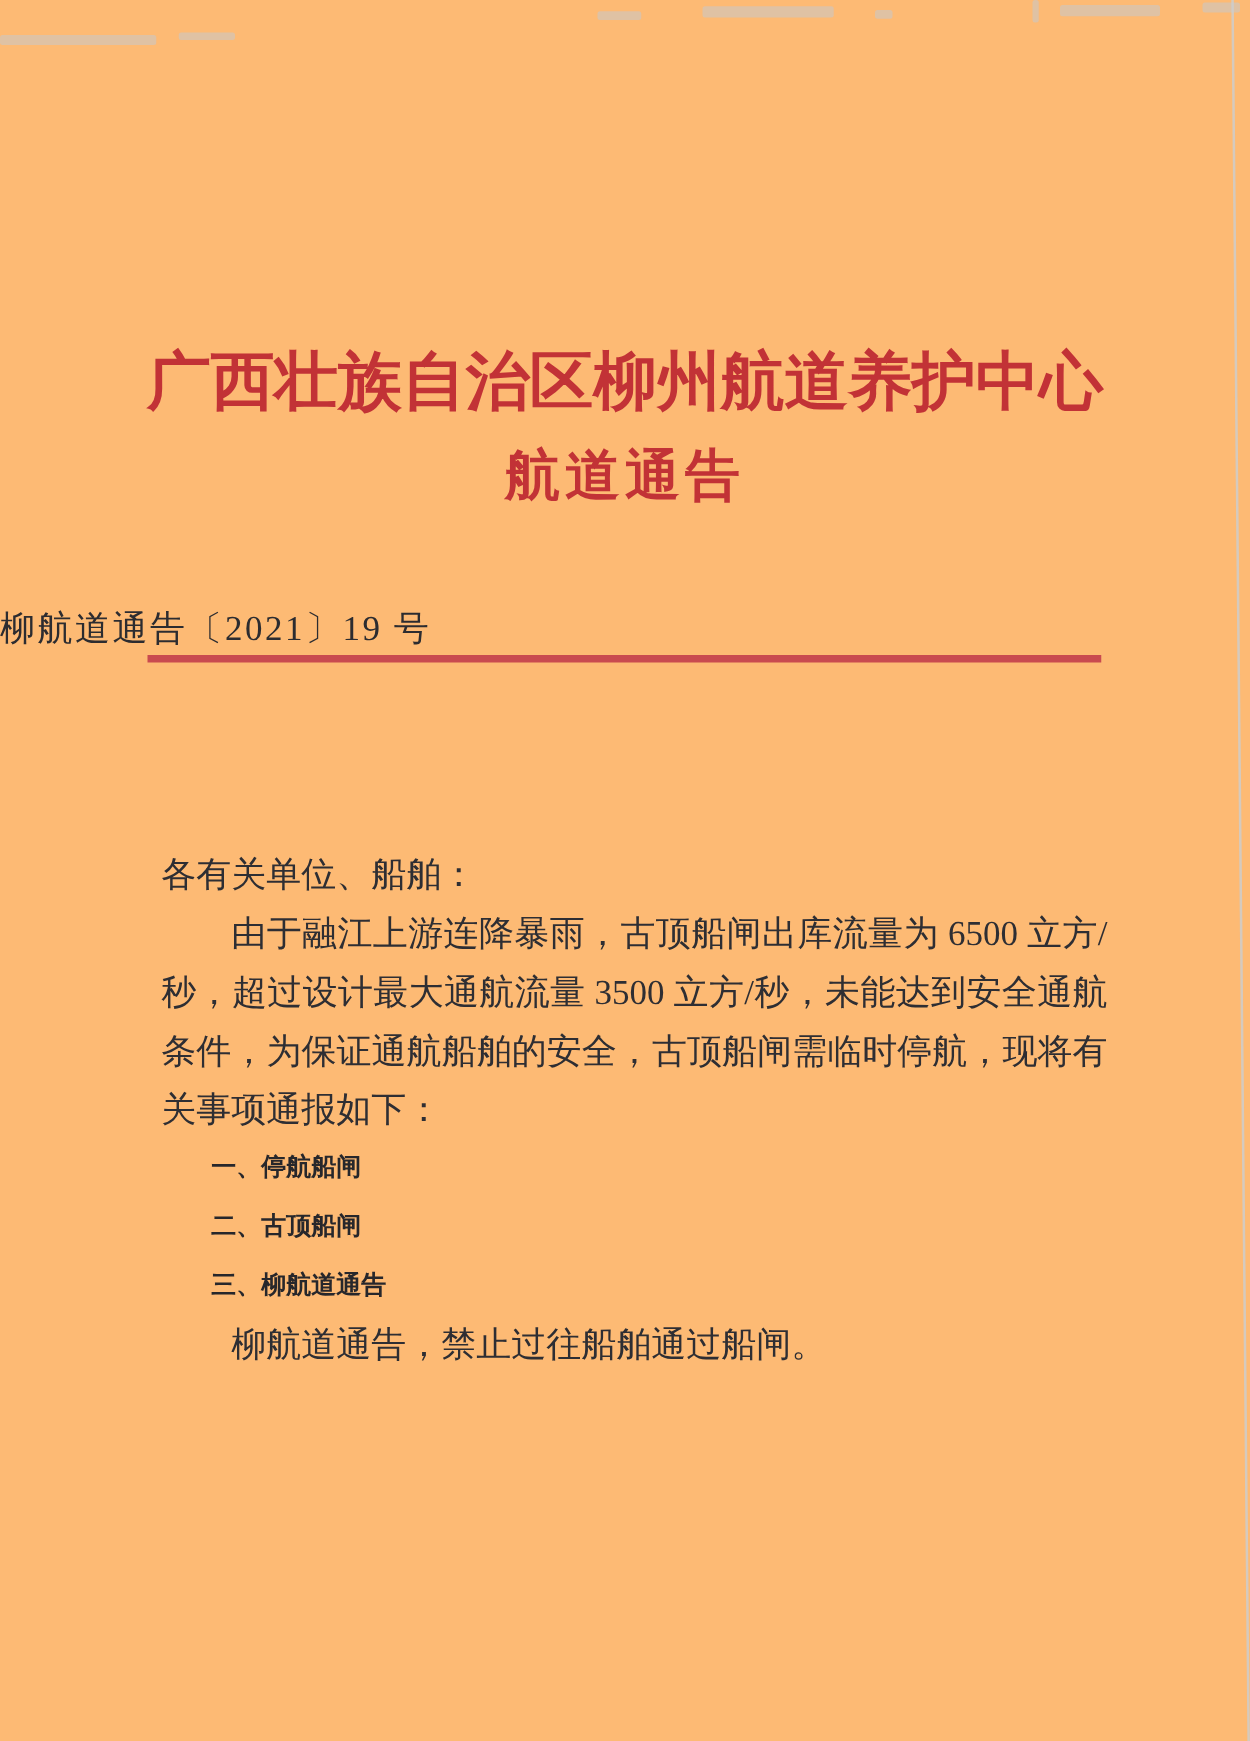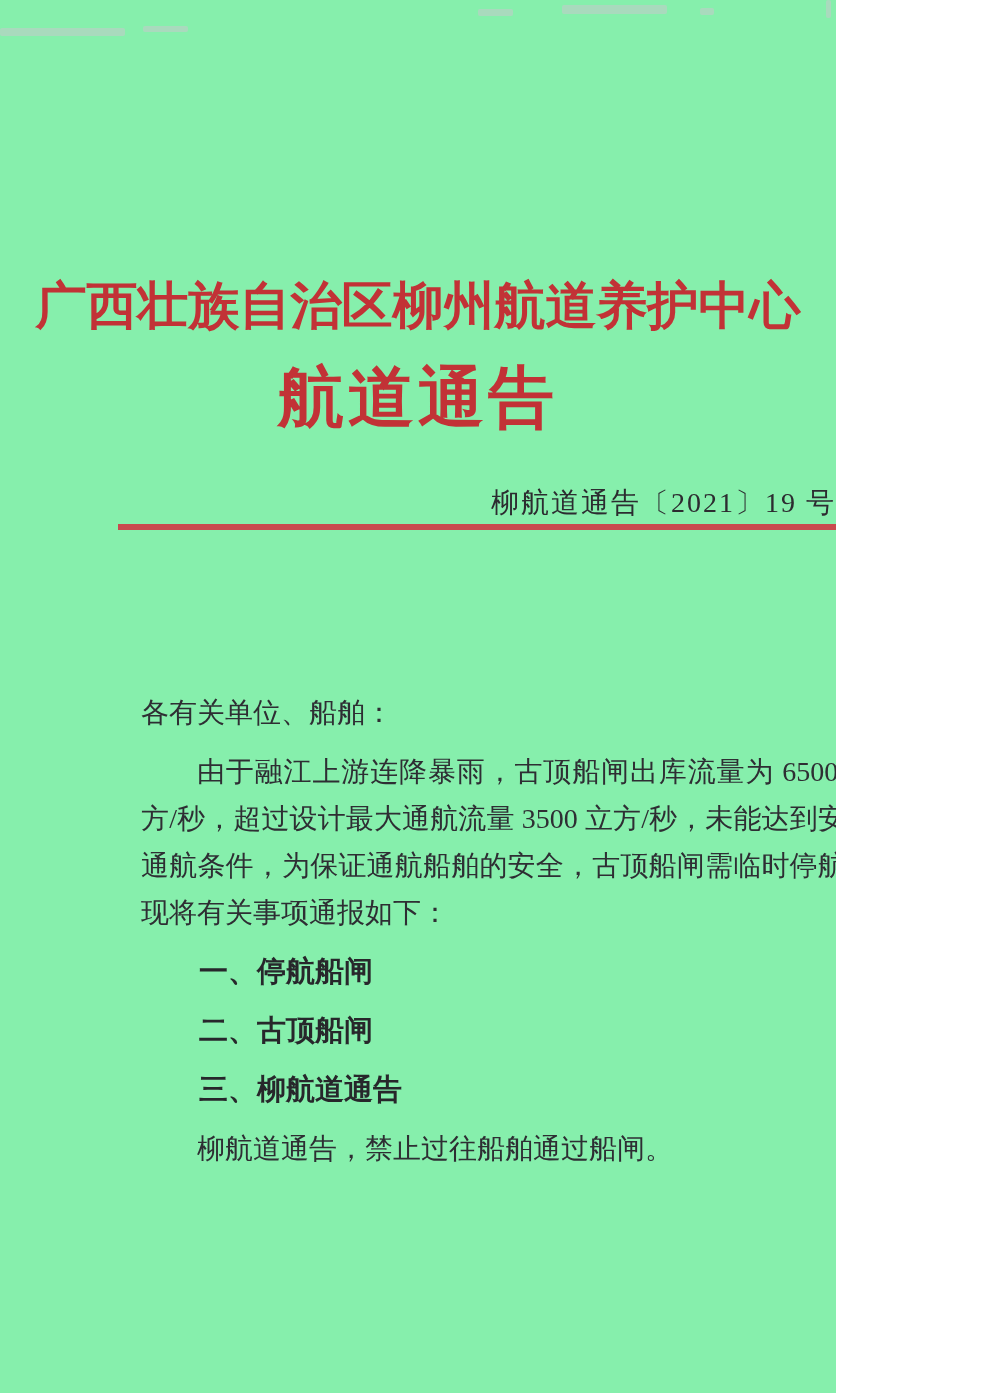--- a/index.html
+++ b/index.html
@@ -2,23 +2,23 @@
 <html style="--header-red: #c23236; --rule-red: #c94a4f;"><head>
 <meta charset="utf-8">
 <style>
   html, body {
     margin: 0;
     padding: 0;
     background: #ffffff;
   }
   .page {
     position: relative;
-    width: 836px;
+    width: 1000px;
     height: 1393px;
-    background: #86efac;
+    background: #fdba74;
     overflow: hidden;
     font-family: "Liberation Serif", "DejaVu Serif", serif;
   }
 
   
   .smudge {
     position: absolute;
     background: #c6c9cc;
     opacity: 0.55;
     border-radius: 2px;
@@ -44,33 +44,33 @@
     text-align: center;
     color: var(--header-red, #c23236);
     font-weight: bold;
   }
   .org-line {
     font-size: 51px;
     line-height: 68px;
     letter-spacing: 0px;
   }
   .doc-type-line {
-    margin-top: 21px;
-    font-size: 66px;
+    margin-top: 4px;
+    font-size: 44px;
     line-height: 74px;
     letter-spacing: 4px;
   }
 
   
   .doc-number {
     position: absolute;
     top: 484px;
     left: 0;
     width: 100%;
-    text-align: right;
+    text-align: left;
     font-size: 28px;
     letter-spacing: 2px;
     color: #2c2c30;
   }
 
   
   .red-rule {
     position: absolute;
     top: 524px;
     left: 118px;
@@ -97,33 +97,33 @@
     position: absolute;
     top: 677px;
     left: 129px;
     width: 757px;
     font-size: 28px;
     line-height: 47px;
     color: #2e2e33;
     text-align: justify;
   }
   .body-text p {
-    margin: 12px;
+    margin: 0;
   }
   .indent {
     text-indent: 2em;
   }
   .section-heading {
     margin: 0;
     text-indent: 2em;
     font-weight: bold;
-    font-size: 29px;
+    font-size: 20px;
     line-height: 47px;
     color: #27272b;
-    font-family: Liberation Serif, serif;
+    font-family: Liberation Mono, monospace;
   }
 </style>
 </head>
 <body>
 
 <div class="page">
 
   <div class="smudge" style="left:0;   top:28px; width:125px; height:8px;"></div>
   <div class="smudge" style="left:143px;top:26px; width:45px;  height:6px;"></div>
   <div class="smudge" style="left:478px;top:9px;  width:35px;  height:7px;"></div>

